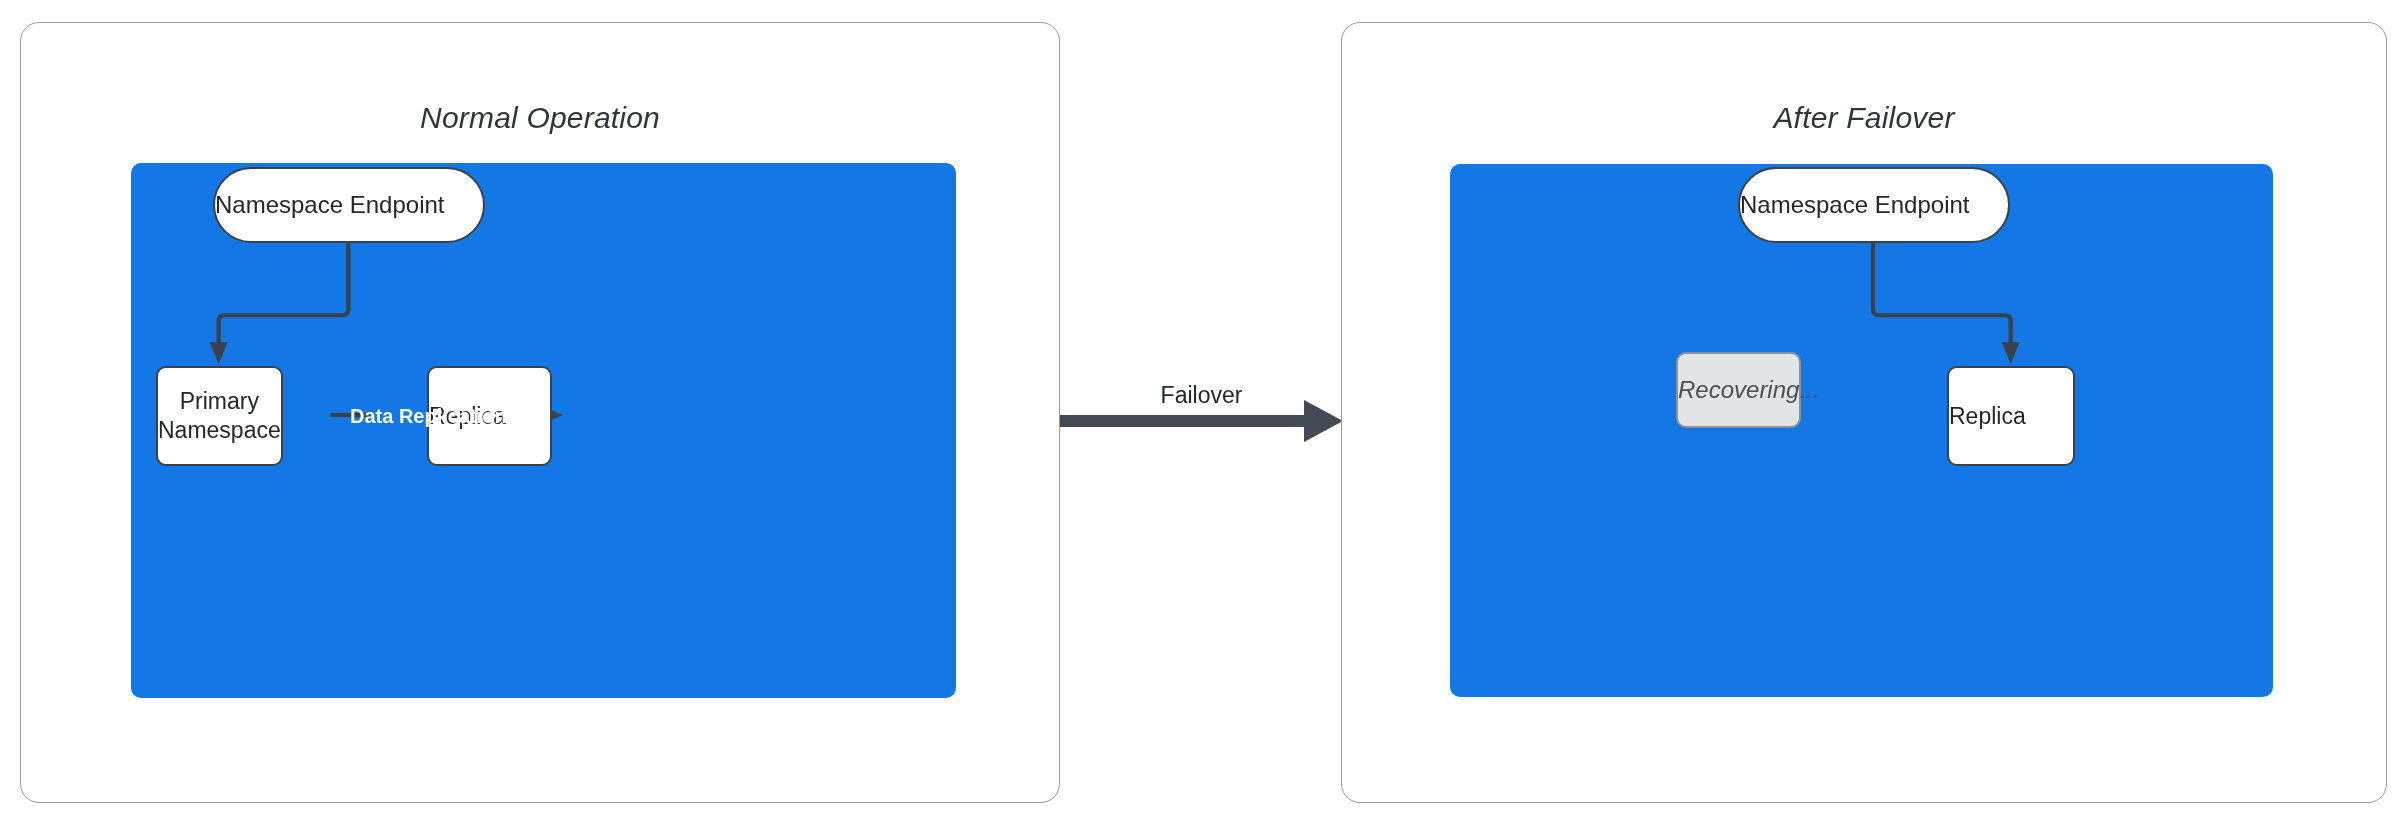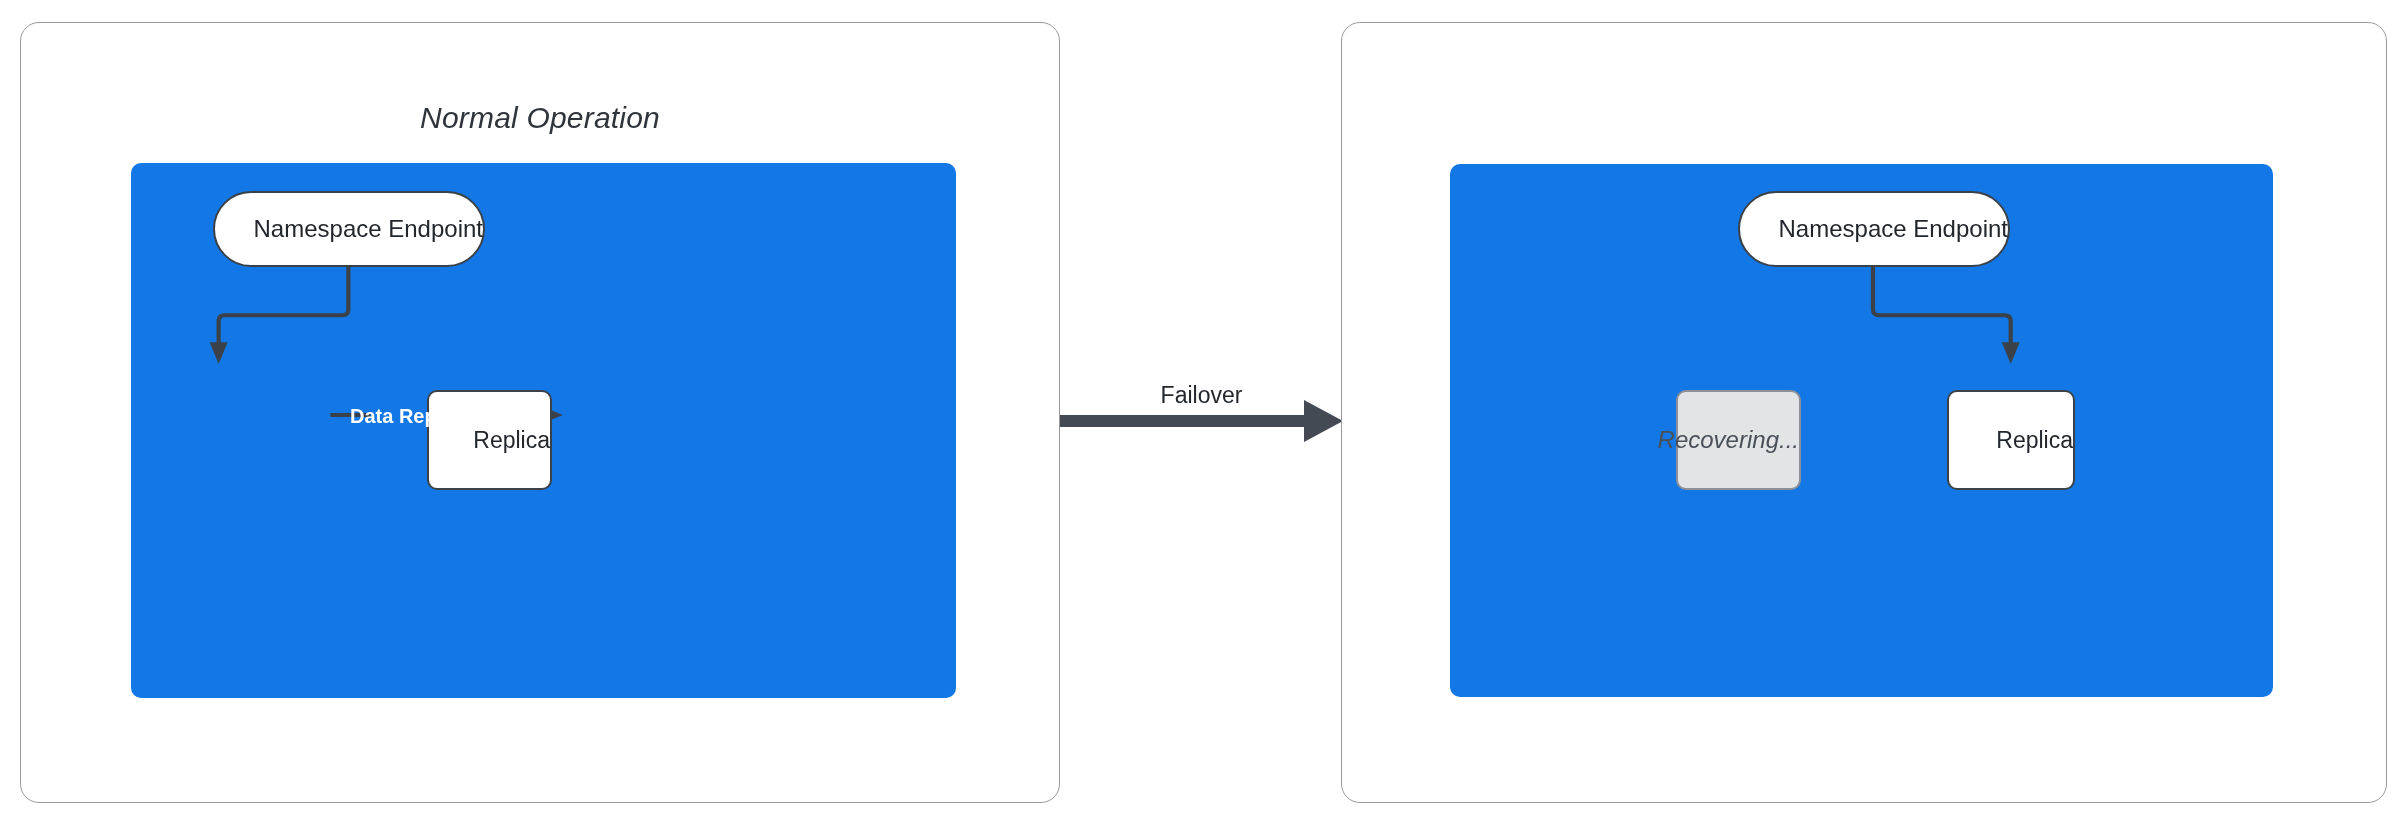--- a/index.html
+++ b/index.html
@@ -48,28 +48,27 @@
     border-radius: 10px;
   }
   #zone-primary-region { left: 110px; top: 140px; width: 825px; height: 535px; }
   #zone-dr-region      { left: 108px; top: 141px; width: 823px; height: 533px; }
 
   .node {
     position: absolute;
     box-sizing: border-box;
     display: flex;
     align-items: center;
-    justify-content: flex-end;
+    justify-content: flex-start;
     text-align: center;
     background: #ffffff;
     border: 2.2px solid #3b4149;
     color: #23272c;
     font-size: 23px;
     line-height: 1.25;
-    margin-top: 24px;
   }
   .node.pill {
     border-radius: 999px;
     font-size: 24px;
   }
   .node.rect { border-radius: 10px; }
   .node.muted {
     background: #E2E4E6;
     border-color: #8d9197;
     color: #4a5058;
@@ -154,50 +153,57 @@
 
       <path class="edge-path" d="M 310 393 L 350 393"></path>
       <path class="edge-path" d="M 500 393 L 524 393"></path>
       <polygon class="edge-head" points="543,393 521,384 521,402"></polygon>
     </svg>
 
     <div class="node pill" style="left:192px; top:144px; width:272px; height:76px;">
       <span>Namespace Endpoint</span>
     </div>
 
+    <div class="node rect" style="left:135px; top:343px; width:127px; height:100px;">
+      <span>
+        <span>Primary</span><br>
+        <span>Namespace</span>
+      </span>
+    </div>
 
     <div class="node rect" style="left:406px; top:343px; width:125px; height:100px;">
       <span>Replica</span>
     </div>
 
     <div class="edge-label-repl" style="left:291px; top:382px;margin-left:38px;">Data Replication</div>
   </div>
 
   <div id="failover-connector">
     <div id="failover-label">Failover</div>
     <div class="failover-shaft"></div>
     <div class="failover-head"></div>
   </div>
 
   <div class="panel" id="panel-failover">
 
+    <div class="panel-title">After Failover</div>
 
     <div class="zone" id="zone-dr-region"></div>
 
     <svg class="edges" viewBox="0 0 1046 781" preserveAspectRatio="none">
 
       <path class="edge-path" d="M 532 220 L 532 287 Q 532 293 538 293 L 664 293 Q 670 293 670 299 L 670 322"></path>
       <polygon class="edge-head" points="670,342 661,320 679,320"></polygon>
     </svg>
 
     <div class="node pill" style="left:396px; top:144px; width:272px; height:76px;">
       <span>Namespace Endpoint</span>
     </div>
 
-    <div class="node rect muted" style="left:334px; top:343px; width:125px; height:100px;">
+    <div class="node rect muted" style="left:334px; top:329px; width:125px; height:76px;">
       <span>Recovering...</span>
     </div>
 
     <div class="node rect" style="left:605px; top:343px; width:128px; height:100px;">
       <span>Replica</span>
     </div>
   </div>
 
 </div>
 

